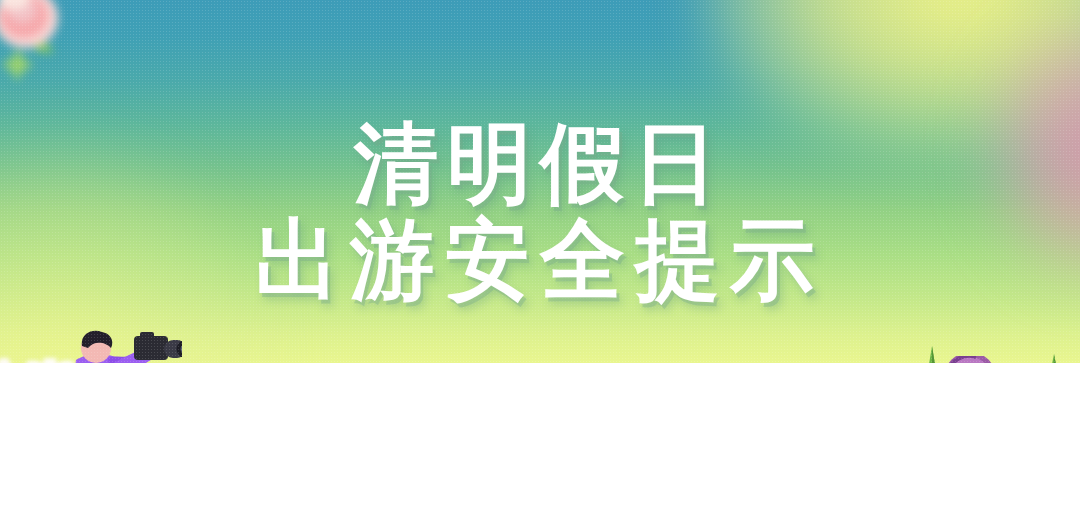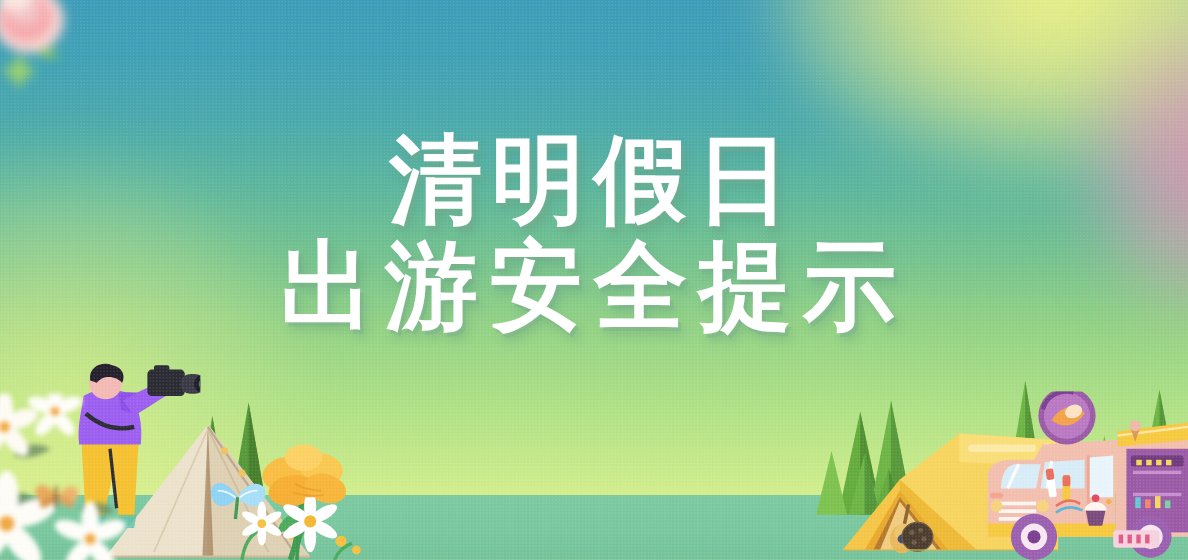--- a/index.html
+++ b/index.html
@@ -3,21 +3,21 @@
 <meta charset="utf-8">
 <style>
   html, body {
     margin: 0;
     padding: 0;
     background: #ffffff;
   }
   #banner {
     position: relative;
     width: 1080px;
-    height: 509px;
+    height: 363px;
     overflow: hidden;
     font-family: "Liberation Sans", sans-serif;
   }
 
   
   .sky {
     position: absolute;
     inset: 0;
     background: linear-gradient(to bottom,
         #3d9cb8 0%,

